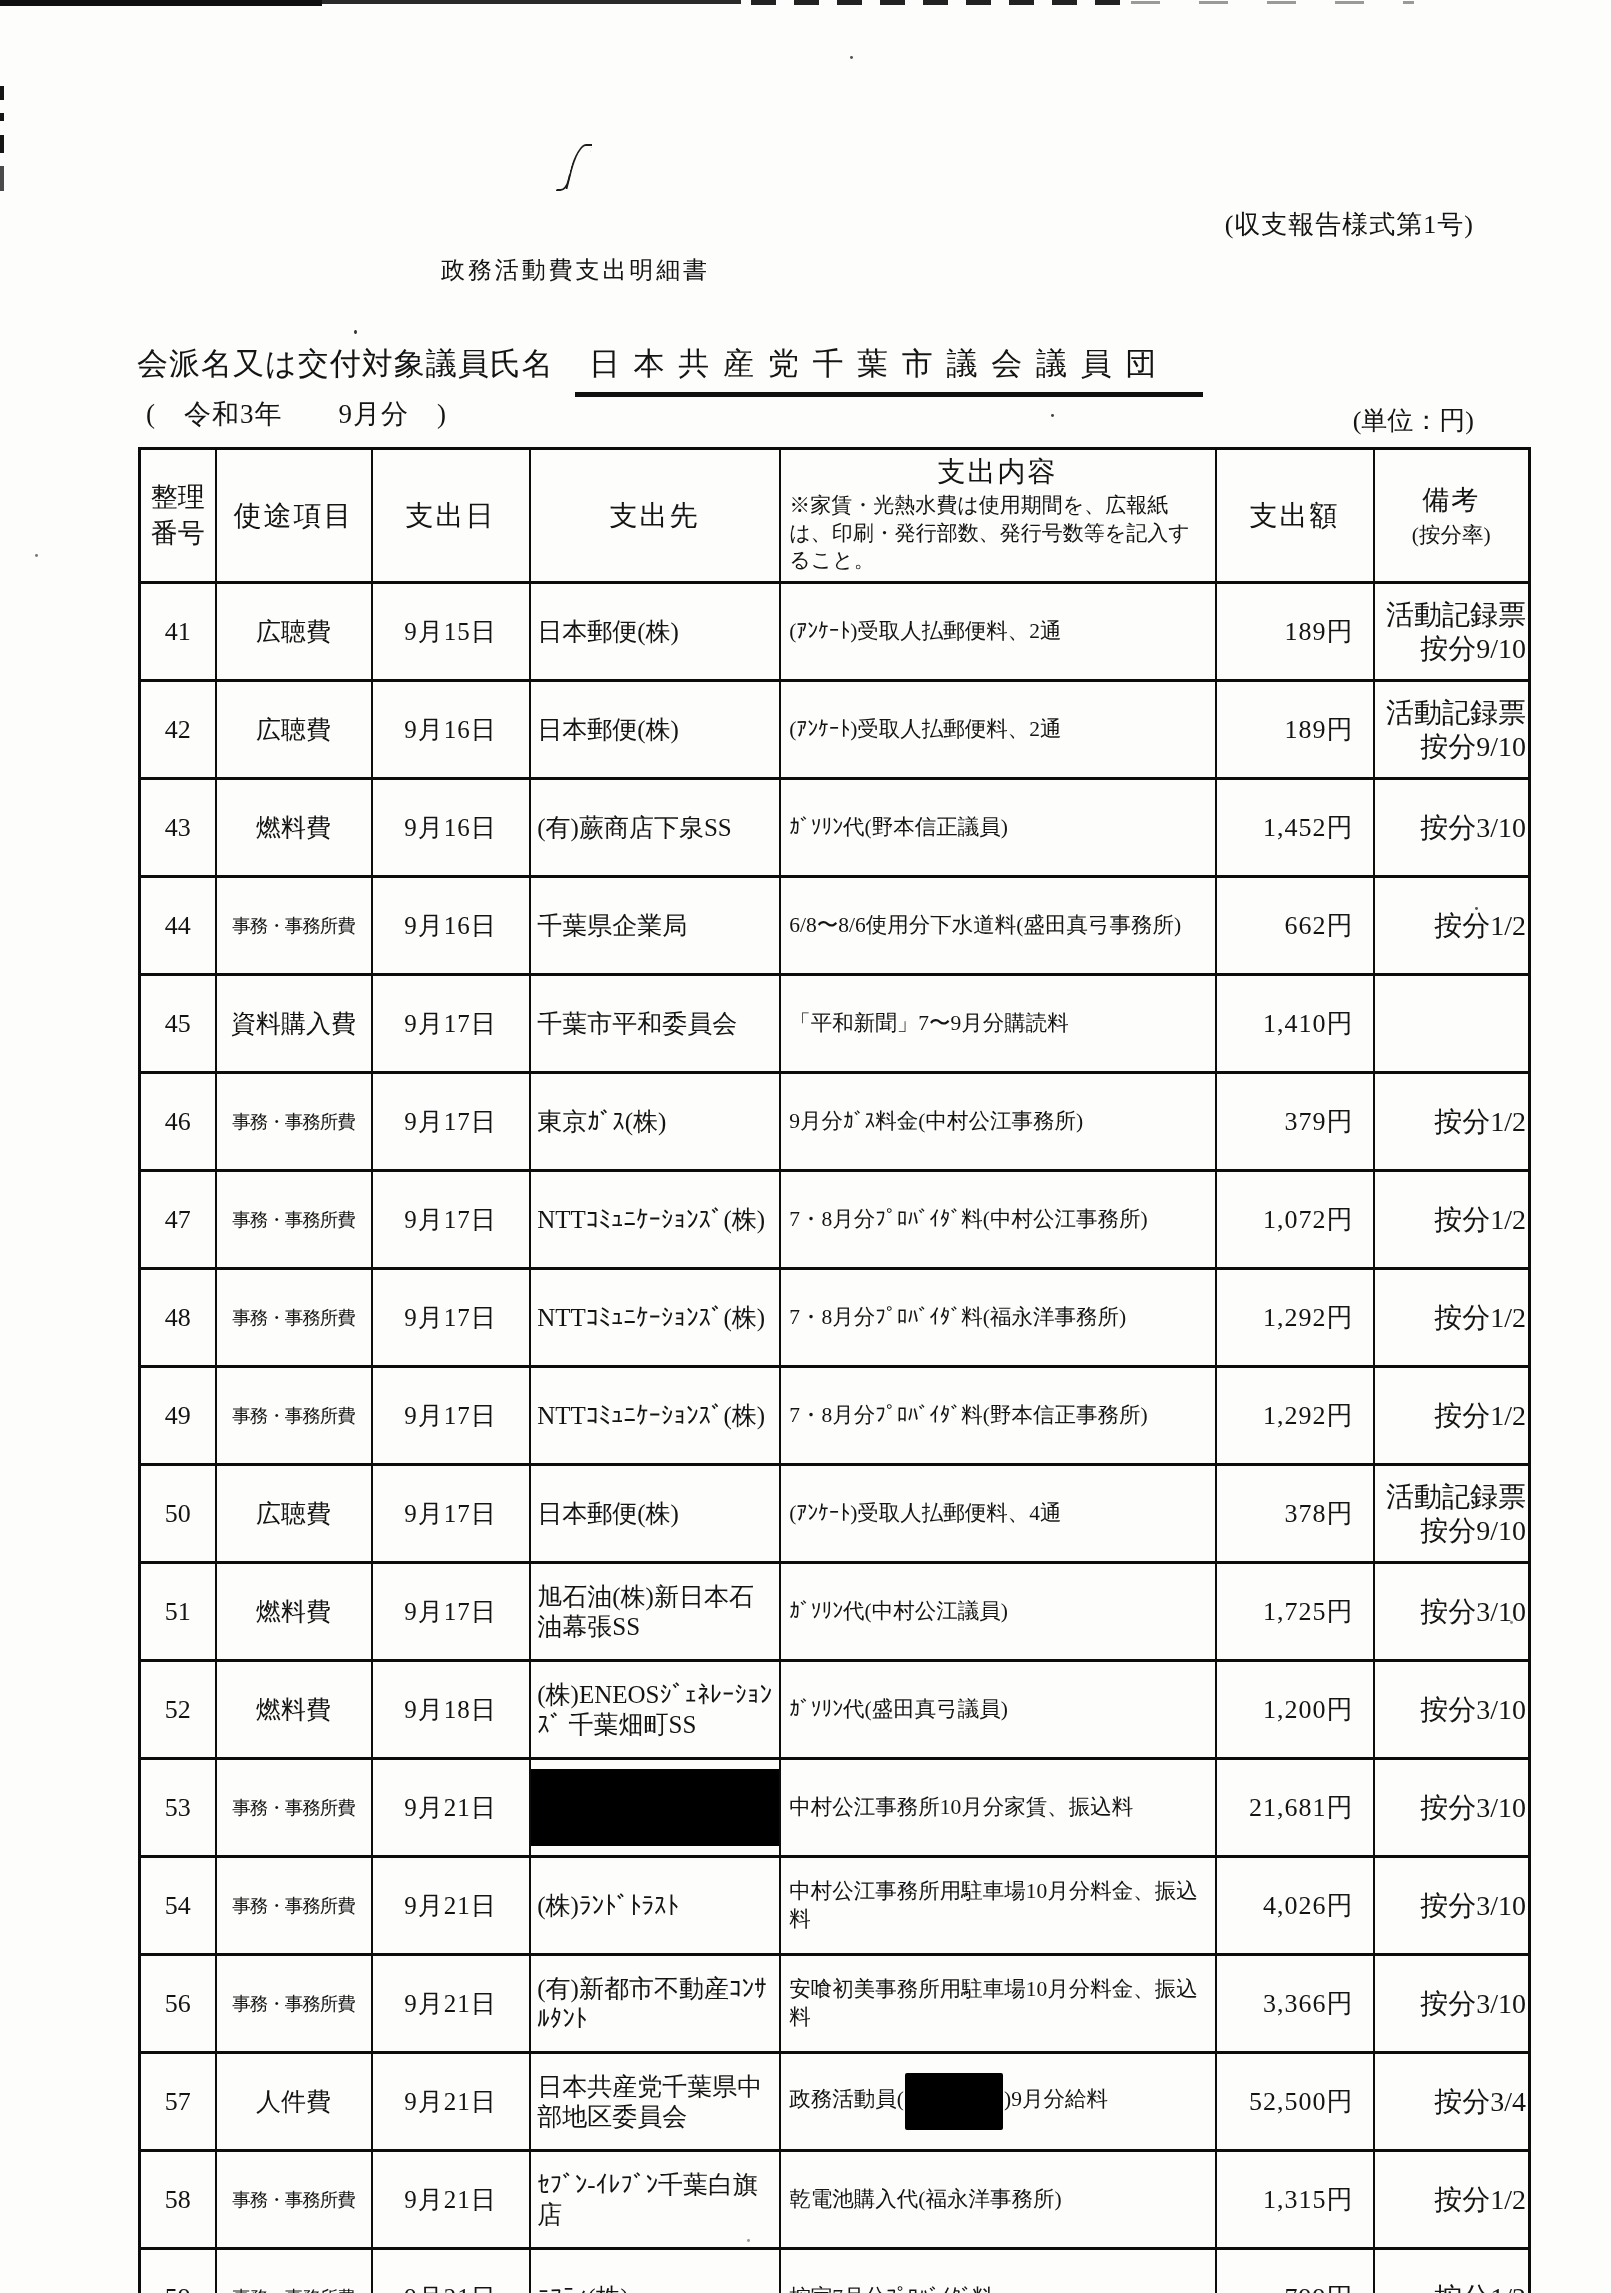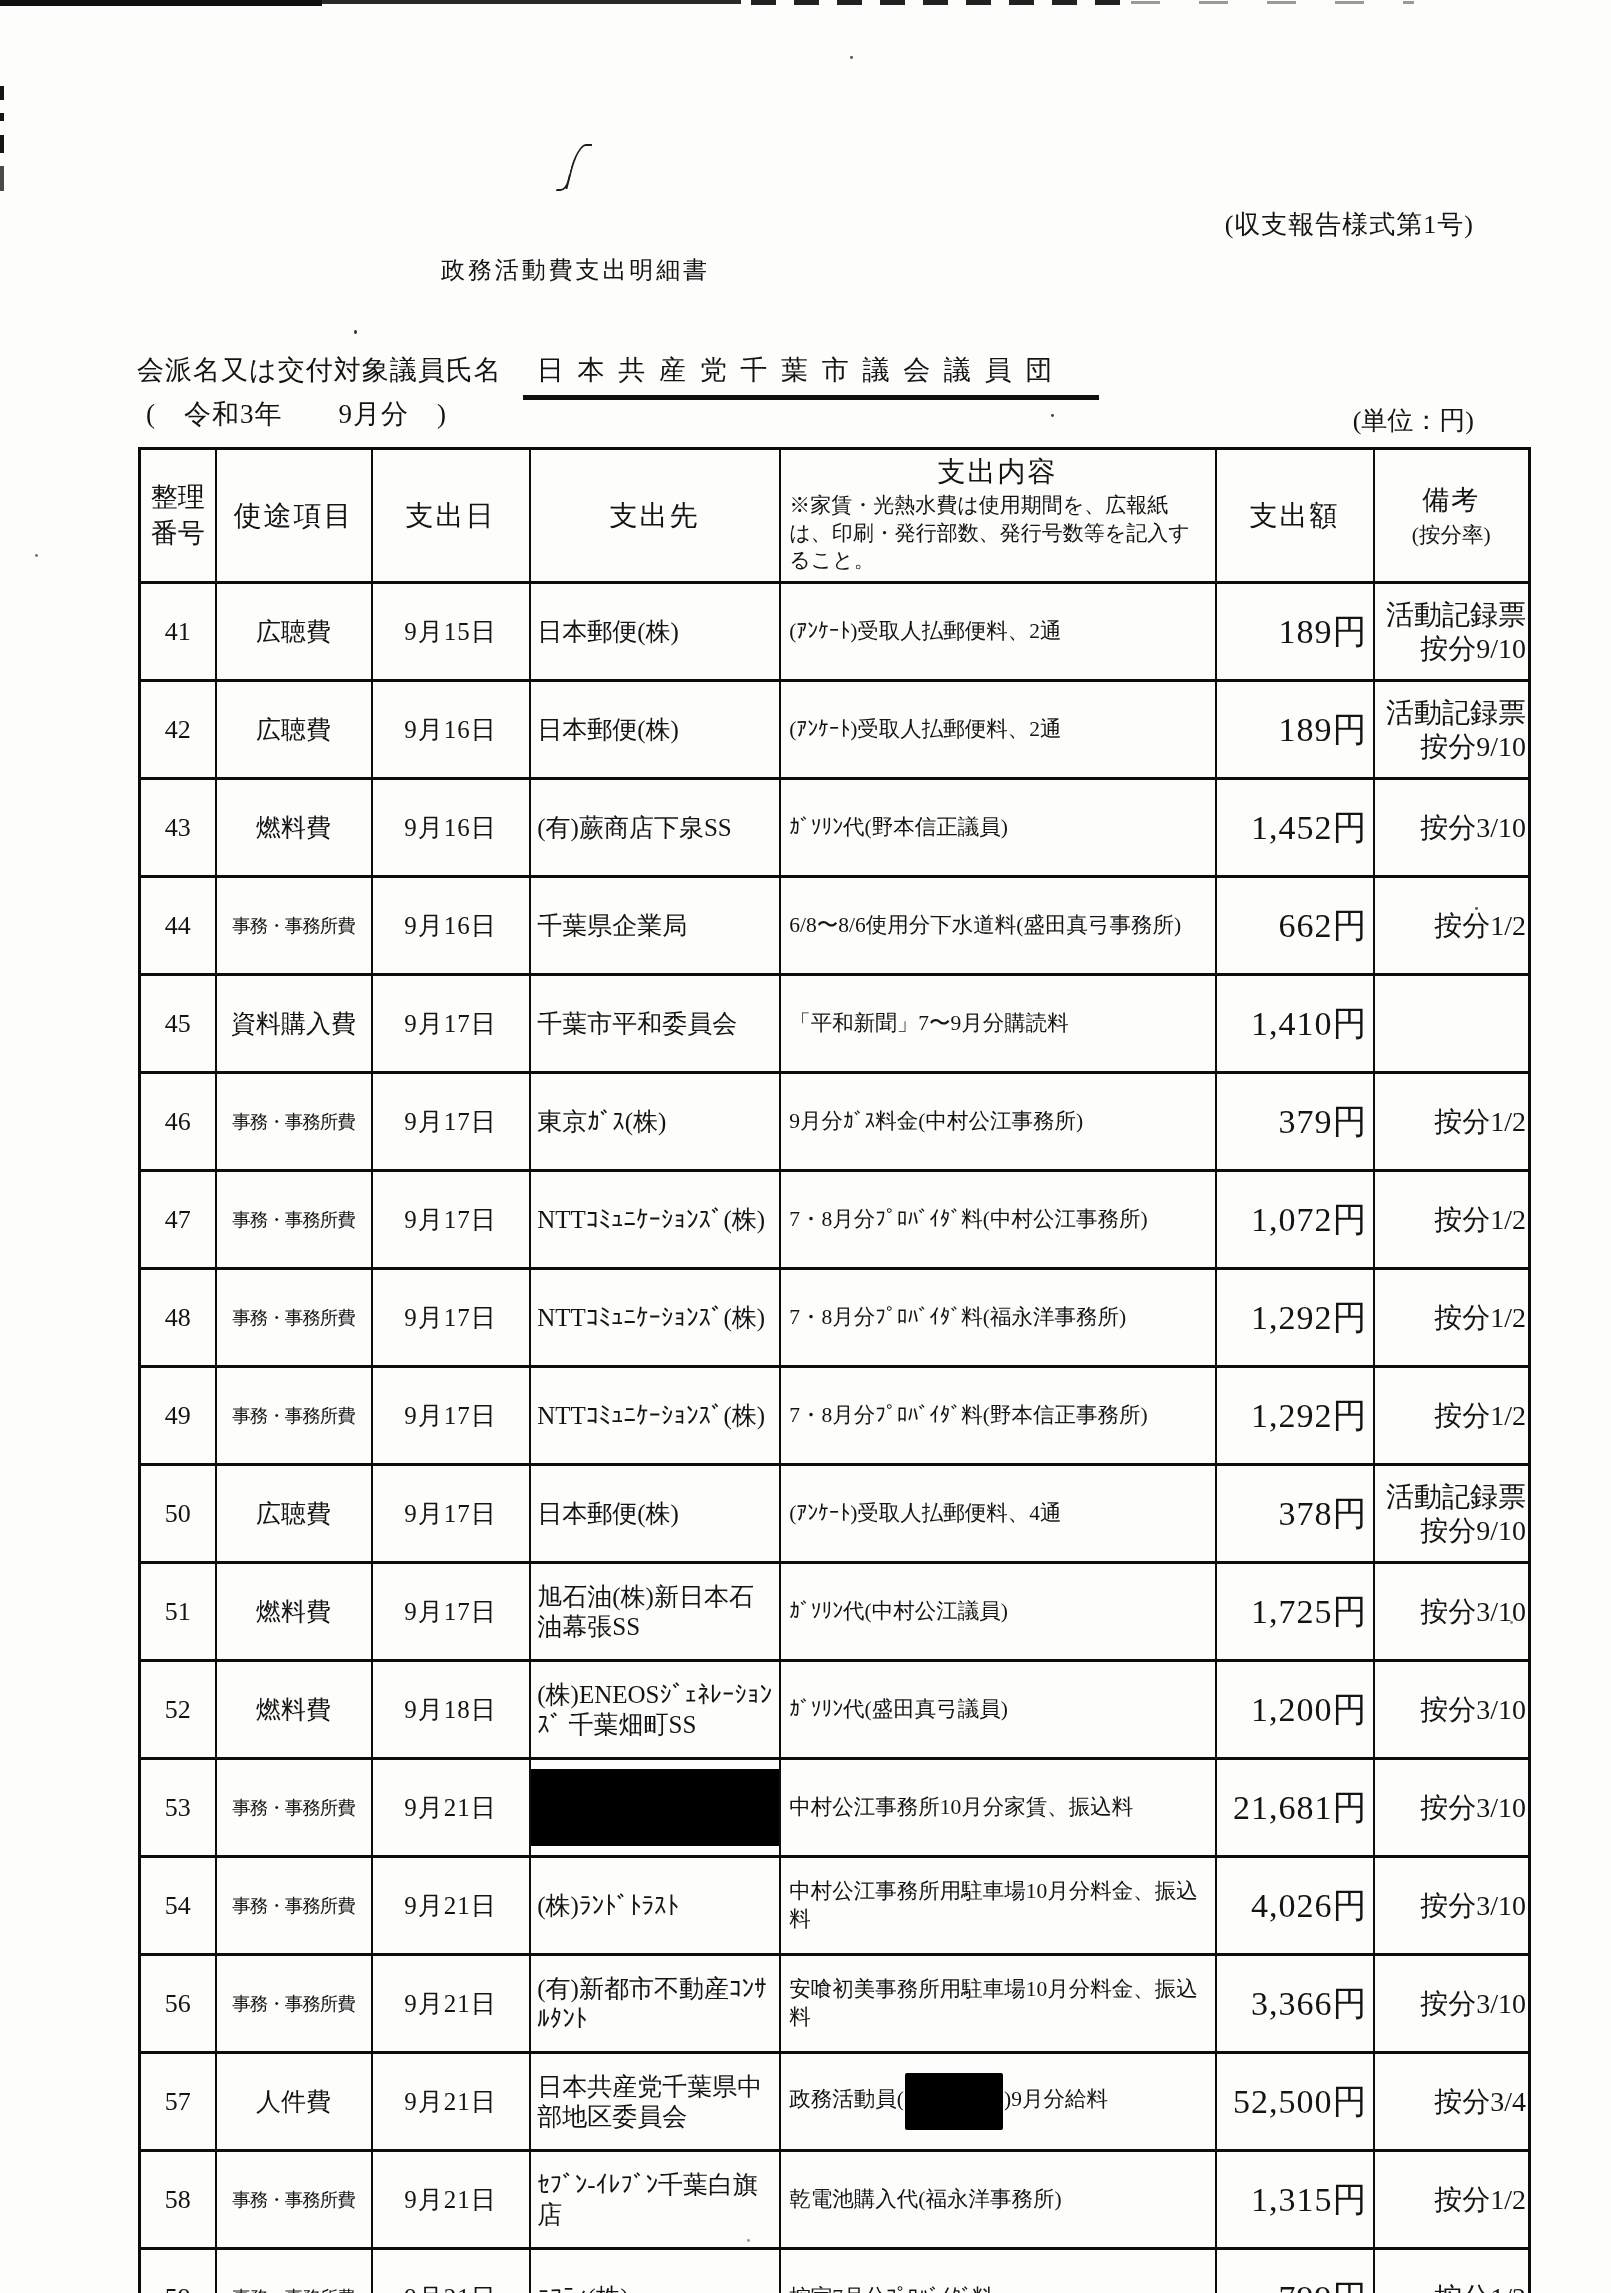--- a/index.html
+++ b/index.html
@@ -33,21 +33,21 @@
   .sp2{left:354px;top:330px;width:2.9px;height:3.9px;background:#333;}
   .sp3{left:1475px;top:907px;width:2.9px;height:2.9px;}
   .sp4{left:35px;top:554px;width:2.9px;height:2.9px;background:#777;}
   .sp5{left:1051px;top:414px;width:2.9px;height:2.9px;background:#444;}
   .sp6{left:1510px;top:1621px;width:2.9px;height:2.9px;background:#888;}
   .sp7{left:747px;top:2239px;width:2.9px;height:2.9px;background:#999;}
   
   .form-note{position:absolute;top:207px;right:137px;font-size:26px;letter-spacing:1px;text-align:right;}
   .doc-title{position:absolute;top:254px;left:441px;font-size:24px;font-weight:normal;
     letter-spacing:2.9px;margin:0;}
-  .faction-line{position:absolute;top:352px;left:137px;font-size:27px;white-space:nowrap;}
+  .faction-line{position:absolute;top:343px;left:137px;font-size:31px;white-space:nowrap;}
   .faction-label{letter-spacing:1px;}
   .faction-name{display:inline-block;margin-left:21.5px;letter-spacing:13.7px;
     padding:0 33px 6.8px 13.7px;border-bottom:5.9px solid #101010;}
   .period-line{position:absolute;top:396px;left:146px;font-size:27px;letter-spacing:1px;}
   .unit-note{position:absolute;top:403px;right:137px;font-size:26px;}
   
   table.expense-table{
     position:absolute;left:138px;top:447px;
     width:1390px;border-collapse:collapse;table-layout:fixed;
     border:3.9px solid #0c0c0c;
@@ -67,21 +67,21 @@
   .h-content-note{text-align:left;font-size:21px;line-height:1.32;padding:0 7.8px 4.9px 7.8px;
     letter-spacing:0;word-break:break-all;}
   .h-remarks-title{font-size:27px;letter-spacing:2px;}
   .h-remarks-sub{font-size:21.5px;margin-top:2px;}
   .c-no{text-align:center;font-size:26px;}
   .c-cat{text-align:center;font-size:25px;}
   .c-cat.small{font-size:18.5px;letter-spacing:-1px;}
   .c-date{text-align:center;font-size:25px;letter-spacing:1px;}
   .c-payee{text-align:left;font-size:25px;line-height:1.18;padding:2px 3.9px 2px 6.8px;word-break:break-all;}
   .c-content{text-align:left;font-size:21.5px;line-height:1.3;padding:2px 5.9px 2px 8.8px;word-break:break-all;}
-  .c-amount{text-align:right;font-size:34px;padding-right:5px;letter-spacing:1px;}
+  .c-amount{text-align:right;font-size:26px;padding-right:19px;letter-spacing:1px;}
   .c-remarks{text-align:right;font-size:28px;line-height:1.2;padding:0 2px 0 4.9px;white-space:pre-line;}
   .c-payee.redacted{padding:0;}
   .redact-fill{width:100%;height:77px;background:#000;}
   .redact-inline{display:inline-block;width:98px;height:57px;background:#000;
     vertical-align:middle;margin:0 1px;border-radius:2px;}
 </style>
 </head>
 <body>
 
 <div class="page">

